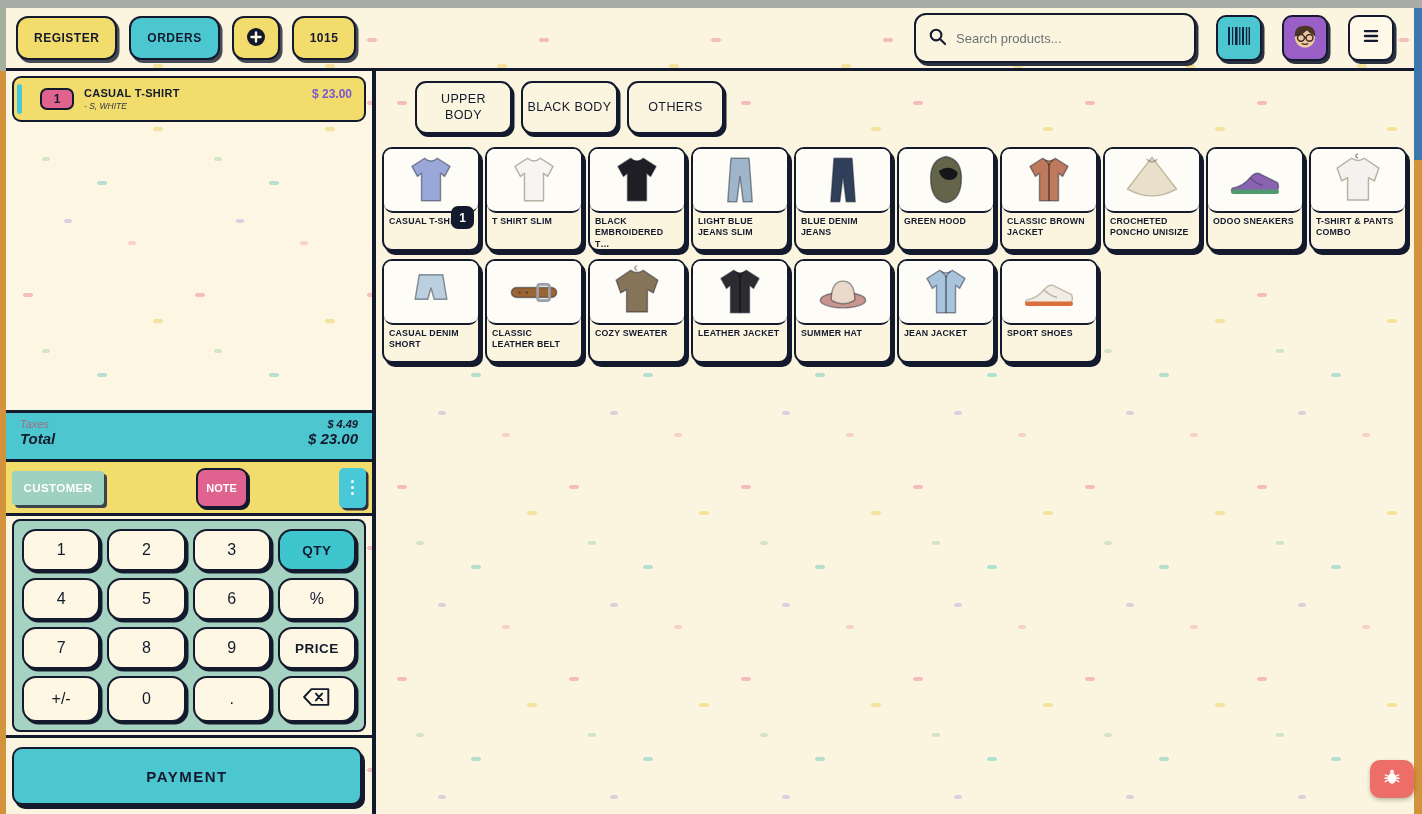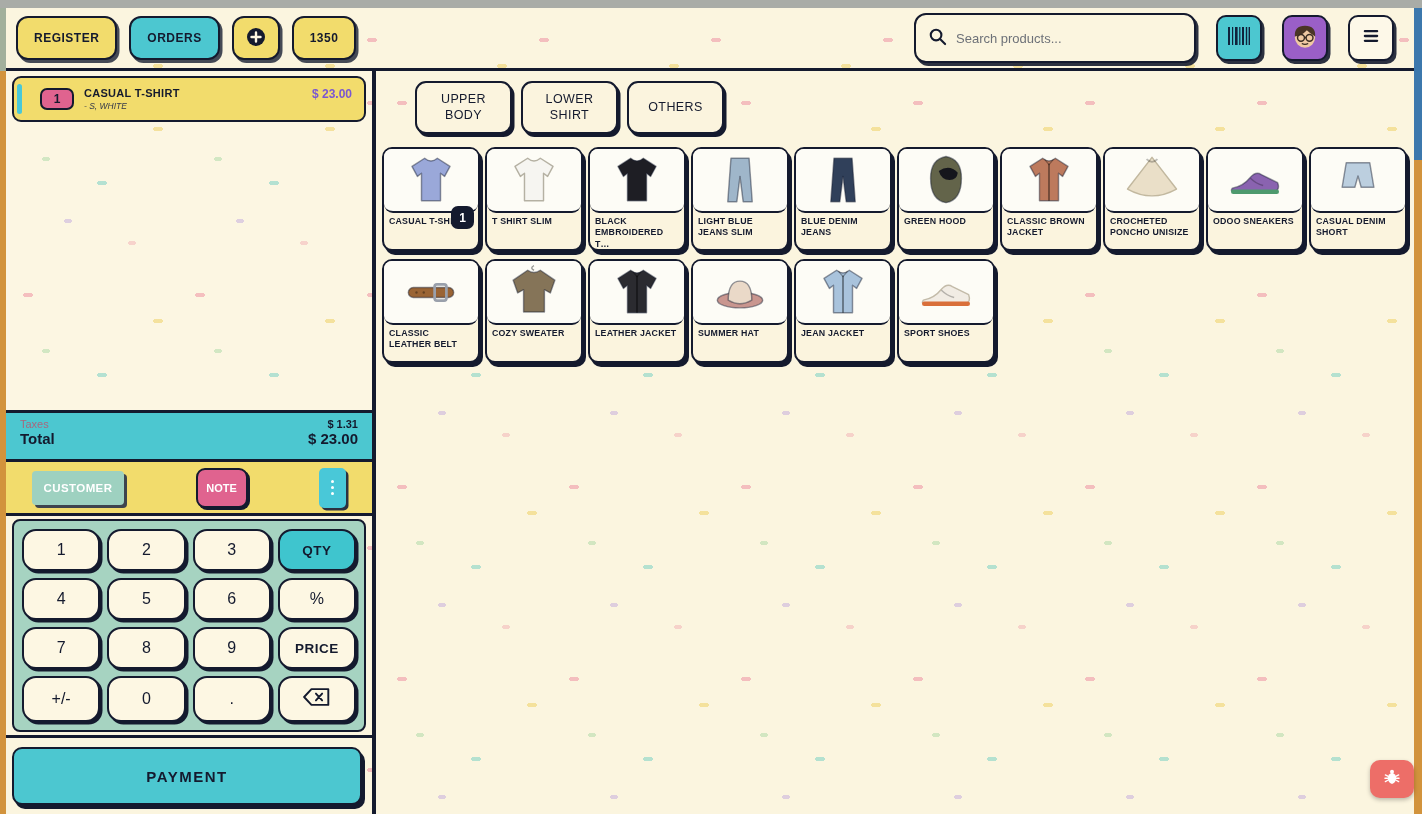--- a/index.html
+++ b/index.html
@@ -57,28 +57,28 @@
                 border-radius:9px; display:flex; align-items:center; padding-left:14px; cursor:pointer; }
   .oline-bar { position:absolute; left:3px; top:6px; bottom:6px; width:5px; border-radius:3px; background:#49c8d8; }
   .oline-qty { width:34px; height:22px; background:#e0638f; border:2px solid #141a2e; border-radius:7px;
                font-weight:bold; font-size:12px; display:flex; align-items:center; justify-content:center; margin:0 10px 0 12px; }
   .oline-name { font-weight:bold; font-size:11px; letter-spacing:.3px; }
   .oline-variant { font-style:italic; font-size:8.5px; color:#33384a; margin-top:2px; }
   .oline-price { position:absolute; right:12px; top:9px; font-weight:bold; font-size:12px; color:#7a57d1; }
 
   .summary { height:52px; background:#4cc7d0; border-top:3px solid #141a2e; border-bottom:3px solid #141a2e;
              padding:5px 14px 0 14px; }
-  .sumrow { display:flex; justify-content:space-between; align-items:baseline; }
+  .sumrow { display:flex; justify-content:space-between; align-items:baseline;font-style:italic; }
   .tax-label { color:#a8687e; font-size:11px; }
   .tax-val { font-size:11px; font-weight:bold; }
   .tot-label { font-size:15px; font-weight:bold; }
   .tot-val { font-size:15px; font-weight:bold; }
 
   .actions { height:54px; background:#f2dc6c; border-bottom:3px solid #141a2e;
-             display:flex; align-items:center; padding:0 26px; }
+             display:flex; align-items:center; padding:0 6px; }
   .btn-customer { width:92px; height:34px; background:#9ed1c0; color:#fff; font-weight:bold; font-size:11.5px;
                   letter-spacing:.4px; display:flex; align-items:center; justify-content:center;
                   border-radius:4px; box-shadow:3px 3px 0 #3e444e; cursor:pointer; }
   .btn-note { width:52px; height:40px; background:#e0638f; color:#fff; font-weight:bold; font-size:11px;
               border:2.5px solid #141a2e; border-radius:9px; display:flex; align-items:center; justify-content:center;
               margin:0 auto; box-shadow:2px 2px 0 #141a2e; cursor:pointer; }
   .btn-kebab { width:27px; height:40px; background:#49c8d8; border-radius:5px; box-shadow:2.5px 2.5px 0 #2c3140;
                display:flex; flex-direction:column; align-items:center; justify-content:center; gap:3px; cursor:pointer; }
   .btn-kebab i { width:3px; height:3px; border-radius:50%; background:#fff; }
 
@@ -129,21 +129,21 @@
     <div class="hbtn yellow">REGISTER</div>
     <div class="hbtn teal">ORDERS</div>
     <div class="hbtn yellow icon-only">
       <span>
         <svg width="20" height="20" viewBox="0 0 20 20">
             <circle cx="10" cy="10" r="9" fill="#141a2e"></circle>
             <path d="M10 5.5 V14.5 M5.5 10 H14.5" stroke="#fdf7e3" stroke-width="2.4" stroke-linecap="round"></path>
           </svg>
       </span>
     </div>
-    <div class="hbtn yellow">1350</div>
+    <div class="hbtn yellow">1015</div>
 
     <div class="hgroup-right">
       <div class="searchbox">
         <span>
           <svg width="19" height="19" viewBox="0 0 20 20" fill="none" stroke="#141a2e" stroke-width="2.2" stroke-linecap="round">
               <circle cx="8.5" cy="8.5" r="5.6"></circle>
               <path d="M13.2 13.2 L18 18"></path>
             </svg>
         </span>
         <input type="text" value="" placeholder="Search products..." style="">
@@ -192,21 +192,21 @@
             <div class="oline-name">CASUAL T-SHIRT</div>
             <div class="oline-variant">- S, WHITE</div>
           </span>
           <span class="oline-price">$ 23.00</span>
         </div>
       </div>
 
     <div class="summary confetti">
       <div class="sumrow">
         <span class="tax-label">Taxes</span>
-        <span class="tax-val">$ 1.31</span>
+        <span class="tax-val">$ 4.49</span>
       </div>
       <div class="sumrow">
         <span class="tot-label">Total</span>
         <span class="tot-val">$ 23.00</span>
       </div>
     </div>
 
     <div class="actions confetti">
       <div class="btn-customer">CUSTOMER</div>
       <div class="btn-note">NOTE</div>
@@ -244,21 +244,21 @@
     </div>
 
     <div class="payment-wrap confetti">
       <div class="btn-payment confetti">PAYMENT</div>
     </div>
   </div>
 
   <div id="content" class="confetti">
     <div class="cats" id="cats">
         <div class="cat">UPPER BODY</div>
-        <div class="cat">LOWER SHIRT</div>
+        <div class="cat">BLACK BODY</div>
         <div class="cat">OTHERS</div>
       </div>
     <div class="grid" id="grid">
         <div class="card">
           <div class="p-img">
             <svg viewBox="0 0 64 64" width="58" height="58" fill="#9aa8d9" stroke="rgba(20,26,46,.45)" stroke-width="1.6" stroke-linejoin="round">
               <path d="M11 17 L25 8 Q32 14 39 8 L53 17 L47 28 L42.5 24.5 V55 H21.5 V24.5 L17 28 Z"></path>
             </svg>
           </div>
           <div class="p-label">CASUAL T-SHIRT</div>
@@ -326,20 +326,29 @@
         </div>
         <div class="card">
           <div class="p-img">
             <svg viewBox="0 0 64 64" width="58" height="58" fill="#8a63b0" stroke="rgba(20,26,46,.45)" stroke-width="1.6" stroke-linejoin="round">
               <path d="M7 41 Q19 39 27 29 Q33 22 39 26 L57 35 Q60 43 53 45.5 H10 Q4 45 7 41 Z"></path>
               <path d="M8 45 H56" fill="none" stroke="#4e9a6e" stroke-width="5" stroke-linecap="round"></path>
               <path d="M27 30 Q33 36 41 38" fill="none" stroke="rgba(0,0,0,.25)" stroke-width="1.6"></path>
             </svg>
           </div>
           <div class="p-label">ODOO SNEAKERS</div>
+        </div>
+        <div class="card">
+          <div class="p-img">
+            <svg viewBox="0 0 64 64" width="58" height="58" fill="#f3f2ef" stroke="#b5b1a3" stroke-width="1.6" stroke-linejoin="round">
+              <path d="M32 3 Q27 5.5 32 8" fill="none" stroke="rgba(0,0,0,.4)" stroke-width="1.6"></path>
+              <path d="M9 19 L25 8 Q32 13 39 8 L55 19 L50 33 L43.5 29.5 V54 H20.5 V29.5 L14 33 Z"></path>
+            </svg>
+          </div>
+          <div class="p-label">T-SHIRT &amp; PANTS COMBO</div>
         </div>
         <div class="card">
           <div class="p-img">
             <svg viewBox="0 0 64 64" width="58" height="58" fill="#bccfdf" stroke="rgba(20,26,46,.45)" stroke-width="1.6" stroke-linejoin="round">
               <path d="M19 13 H45 L49.5 40 H35.5 L32 27.5 L28.5 40 H14.5 Z"></path>
             </svg>
           </div>
           <div class="p-label">CASUAL DENIM SHORT</div>
         </div>
         <div class="card">

